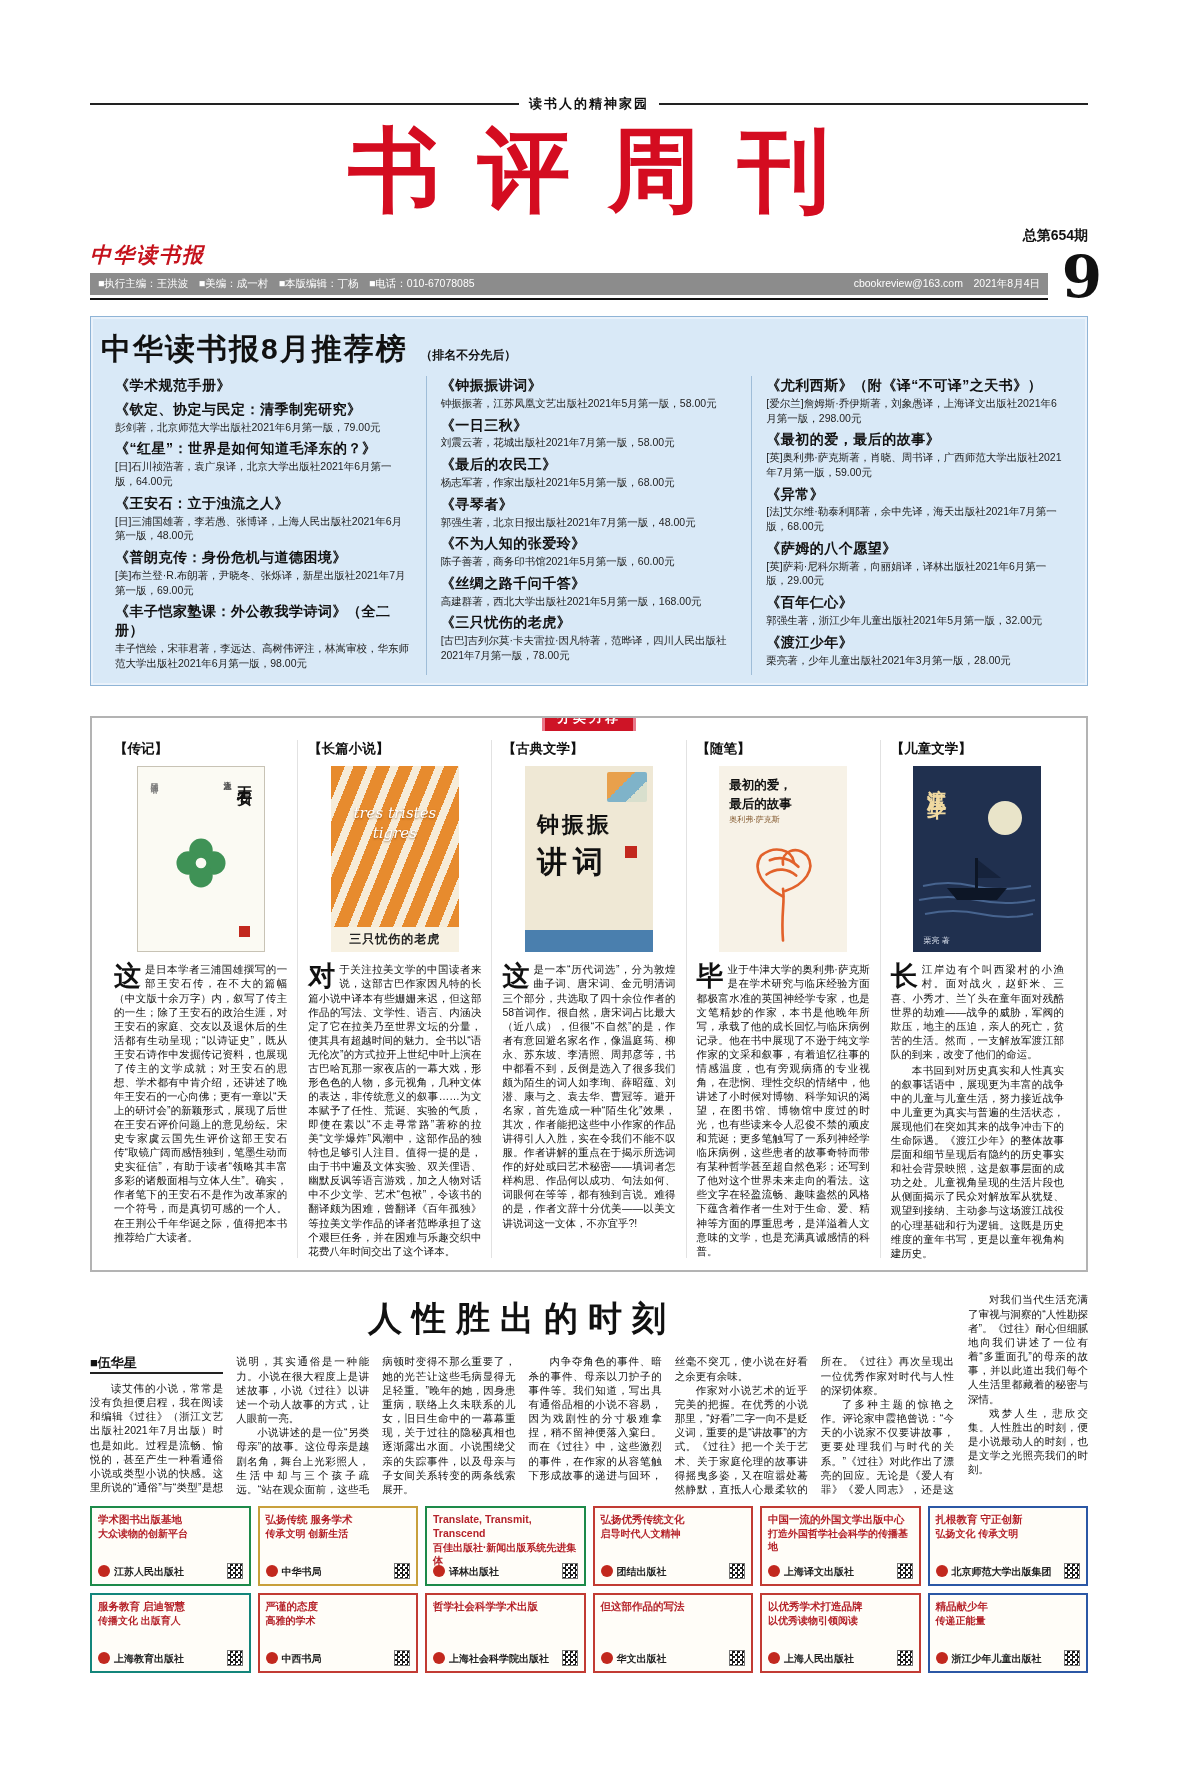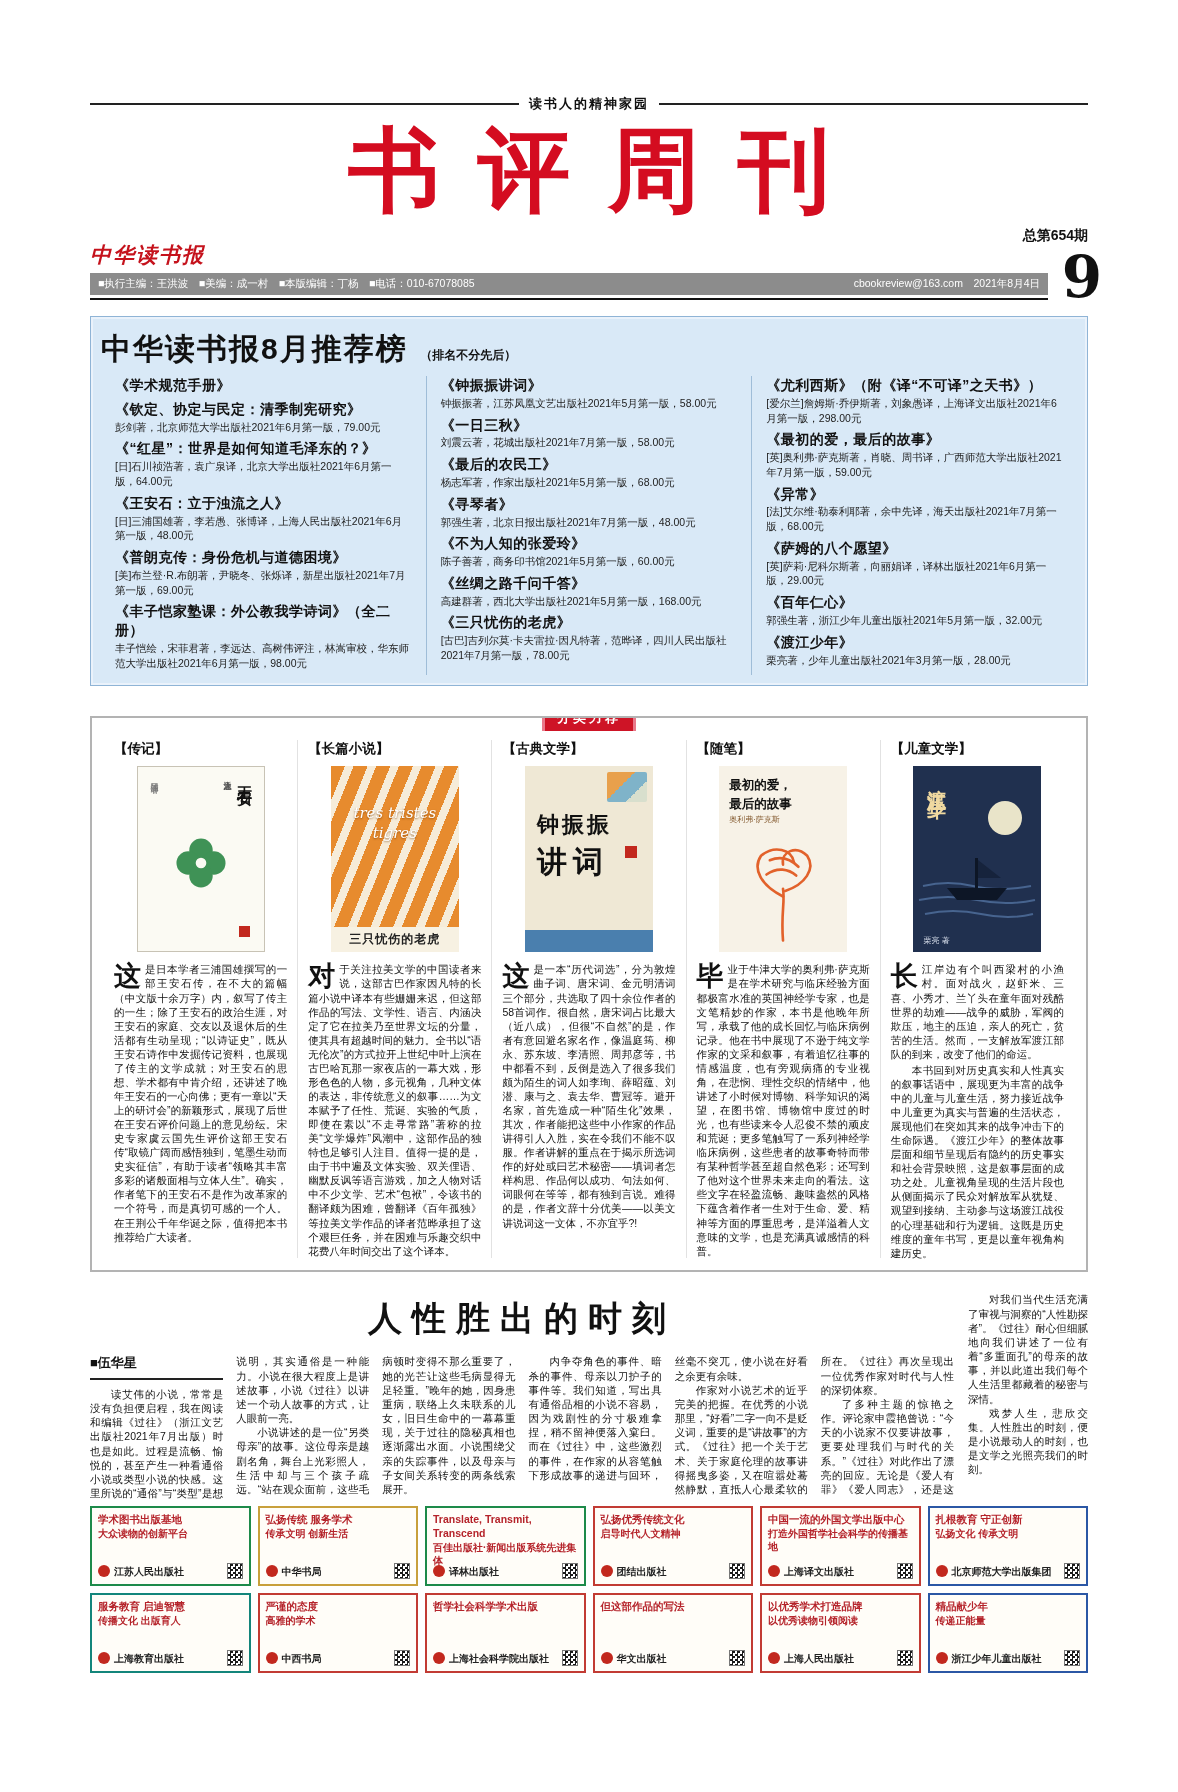--- a/index.html
+++ b/index.html
@@ -86,21 +86,21 @@
   .c5 .a { position:absolute; bottom:6px; left:10px; color:#cfd6e4; font-size:8px; }
   .c5 svg { position:absolute; inset:0; }
 
   
   .article { margin-top:20px; display:flex; gap:14px; }
   .art-main { flex:1; min-width:0; }
   .art-title { text-align:center; font-size:34px; font-weight:900; letter-spacing:10px; margin:4px 0 12px; }
   .art-cols { column-count:6; column-gap:13px; column-fill:auto; height:152px; overflow:hidden;
               font-size:10.5px; line-height:1.35; text-align:justify; }
   .art-author { font-weight:bold; font-size:13px; border-bottom:2px solid #222;
-                padding-bottom:6px; margin-bottom:7px; }
+                margin-bottom:7px; }
   .art-cols p { text-indent:2em; }
   .art-side { width:120px; flex:none; font-size:10.5px; line-height:1.35; text-align:justify;
               height:204px; overflow:hidden; }
   .art-side p { text-indent:2em; }
 
   
   .ads { display:grid; grid-template-columns:repeat(6,1fr); gap:7px; }
   .ad { border:2px solid #999; height:80px; padding:5px 6px; position:relative;
         overflow:hidden; background:#fffdf8; }
   .ad-s1 { color:#b5232a; font-weight:bold; font-size:10.5px; line-height:1.3; }

